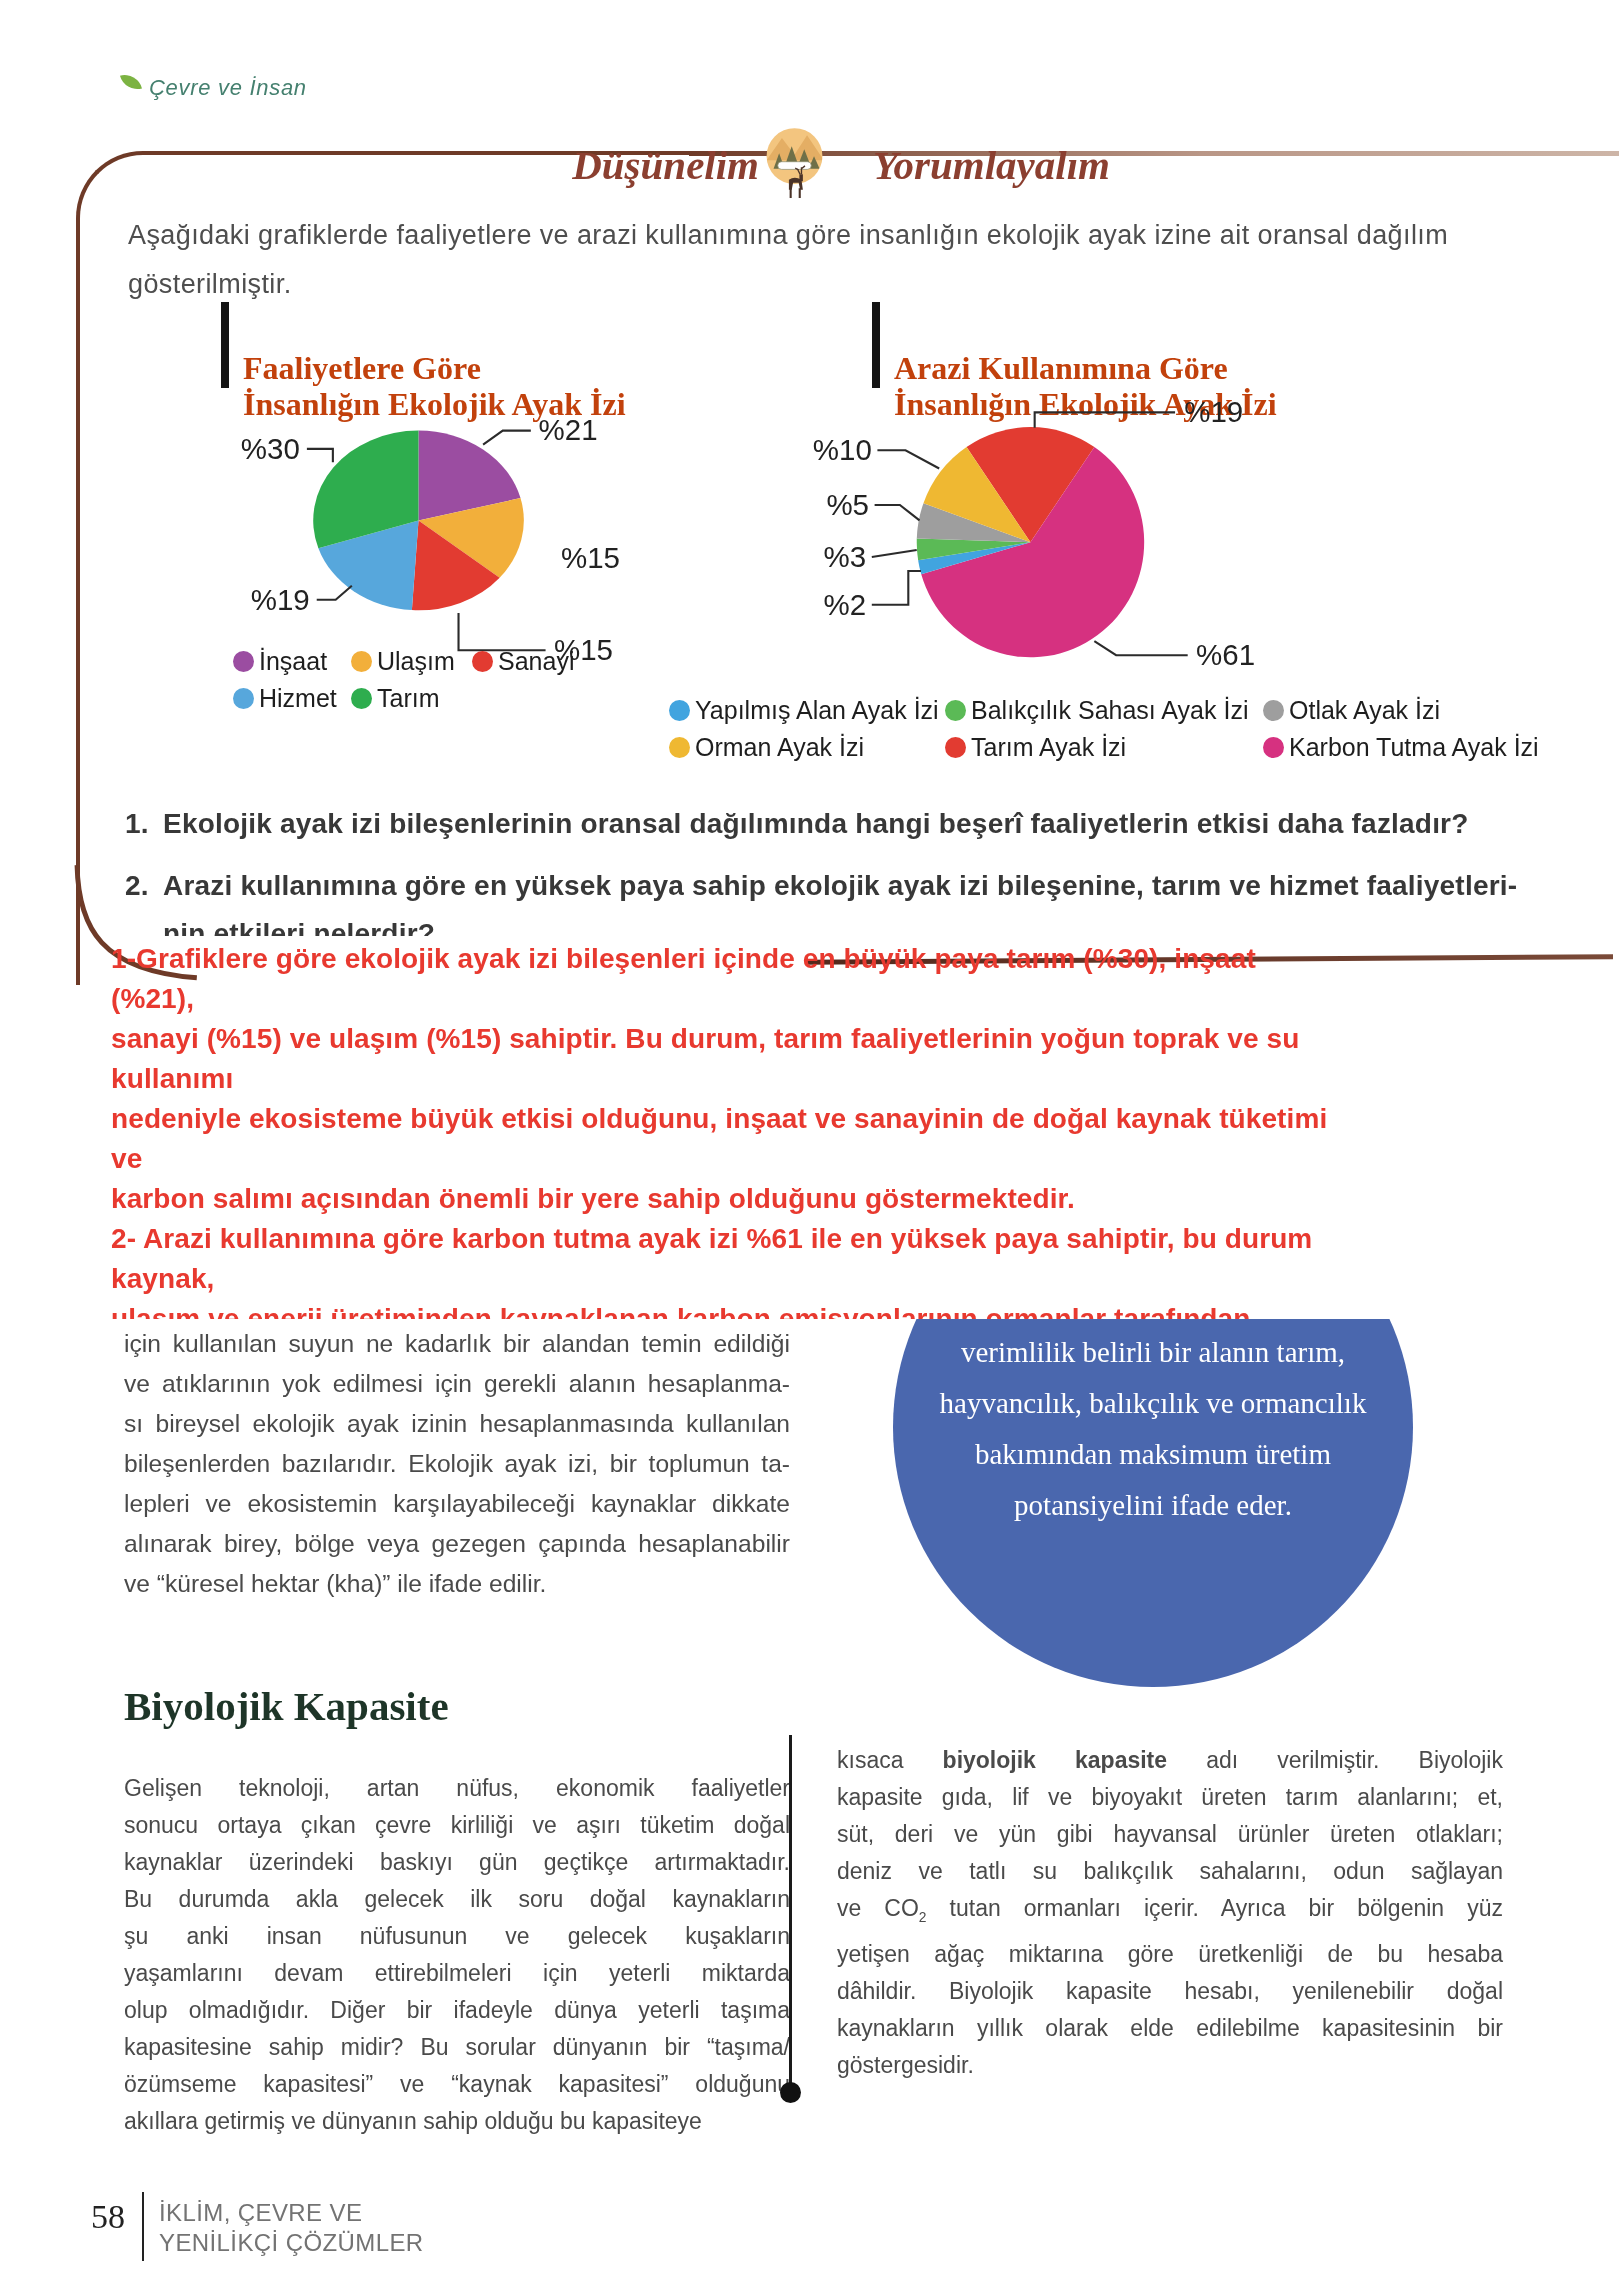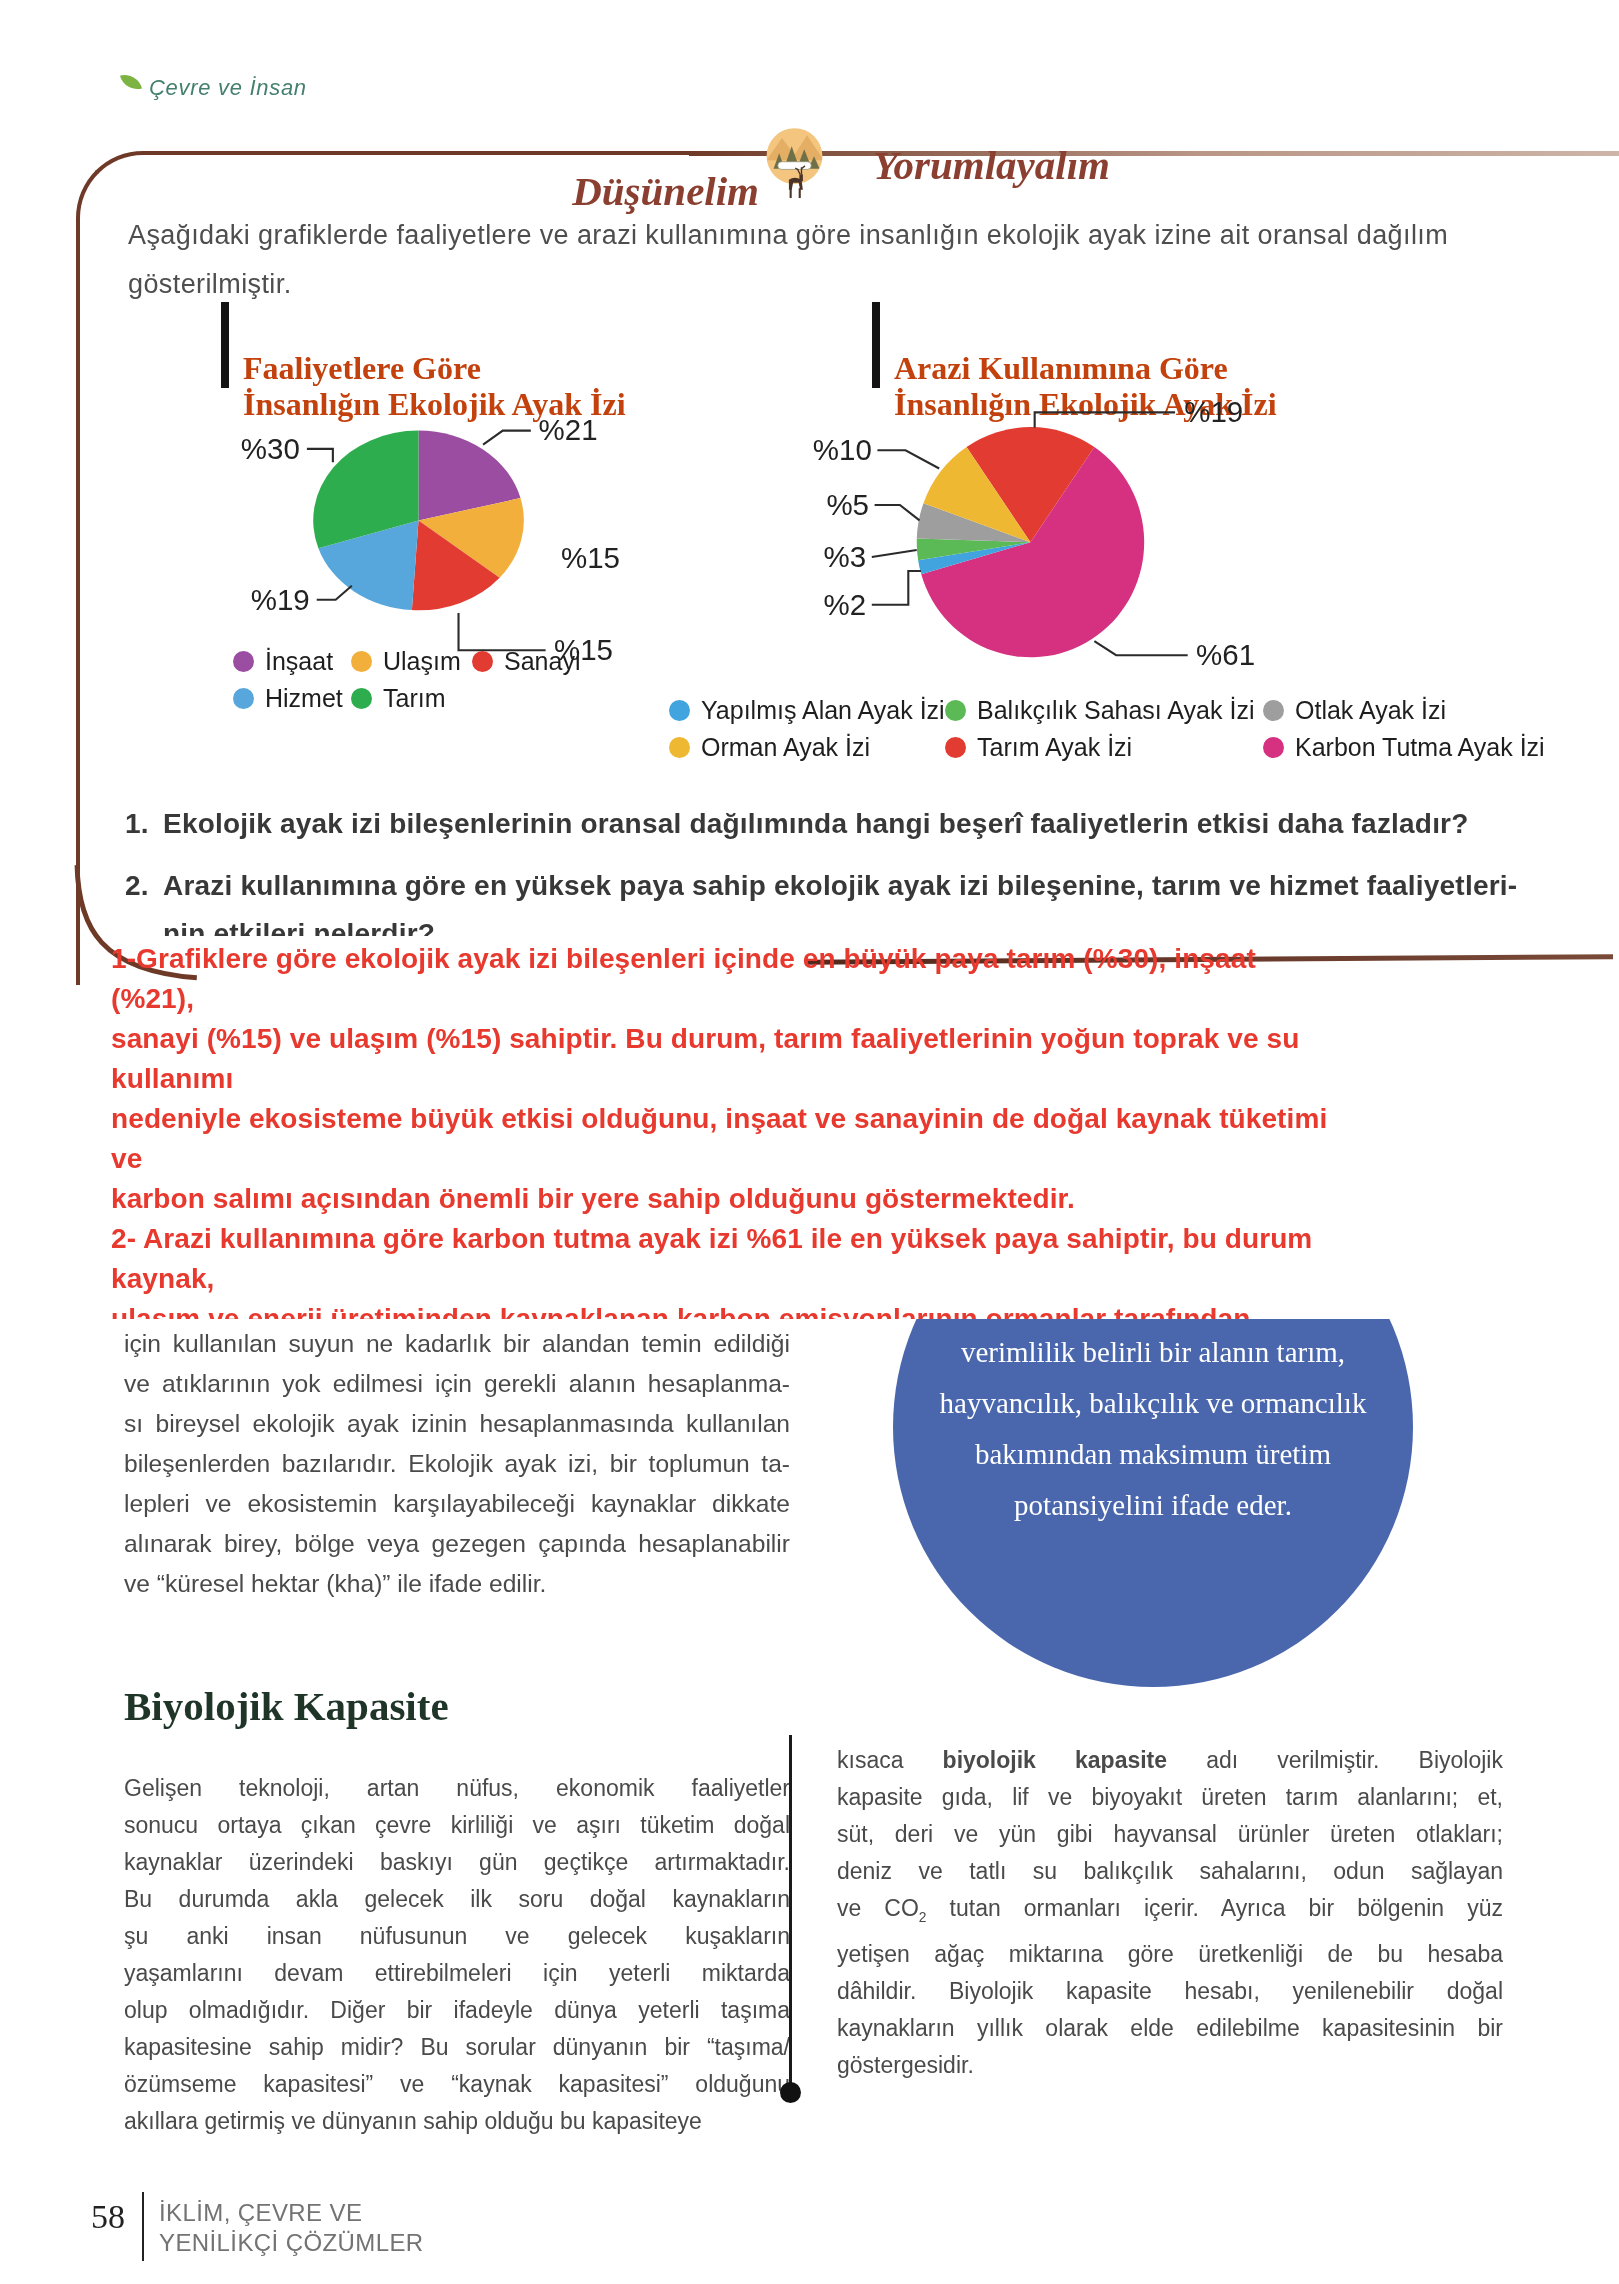--- a/index.html
+++ b/index.html
@@ -11,21 +11,21 @@
   #eyebrow{left:149px;top:75px;font-style:italic;font-size:22px;color:#45806F;letter-spacing:0.7px;}
   #leaf{left:122px;top:73px;width:18.3px;height:18.3px;background:#7CB342;
         border-radius:0 100% 0 100%;transform:rotate(-15deg);}
   #box-frame{left:76px;top:151px;width:1518px;height:830px;
         border-left:4.9px solid #6E3A27;border-top:4.9px solid #6E3A27;
         border-radius:67px 0 0 0;z-index:0;}
   #top-fade{left:689px;top:151px;width:931px;height:4.9px;z-index:0;
         background:linear-gradient(to right,#6E3A27,#B99686 55%,#CDB5A7);}
   #script-left{left:450px;top:141px;width:309px;text-align:right;z-index:2;
         font-family:"Liberation Serif",serif;font-style:italic;font-weight:700;
-        font-size:41px;color:#8B3F30;margin-top:26px;}
+        font-size:41px;color:#8B3F30;}
   #script-right{left:837px;top:141px;width:394px;z-index:2;
         font-family:"Liberation Serif",serif;font-style:italic;font-weight:700;
         font-size:41px;color:#8B3F30;margin-left:36px;}
   #emblem{left:761px;top:125px;z-index:2;}
 
   #intro{left:128px;top:211px;width:1392px;font-size:27px;line-height:49px;
         color:#4E4E4E;letter-spacing:0.4px;}
 
   
   .ctitle-bar{width:8.4px;height:86px;background:#141414;}
@@ -34,21 +34,21 @@
   #bar-l{left:221px;top:302px;} #title-l{left:243px;top:307px;}
   #bar-r{left:872px;top:302px;} #title-r{left:894px;top:307px;}
 
   svg text.pct{font-family:"Liberation Sans",sans-serif;font-size:42px;fill:#222;font-weight:500;}
   svg polyline{fill:none;stroke:#2B2B2B;stroke-width:3;}
 
   
   .legend{display:grid;row-gap:8.4px;z-index:2;}
   #legend-0{left:233px;top:647px;grid-template-columns:118px 121px auto;}
   #legend-1{left:669px;top:696px;grid-template-columns:276px 318px auto;}
-  .li{display:flex;align-items:center;gap:11px;font-size:25px;color:#1E1E1E;}
+  .li{display:flex;align-items:center;gap:5px;font-size:25px;color:#1E1E1E;}
   .dot{width:21px;height:21px;border-radius:50%;flex:0 0 auto;}
 
   
   .q{font-weight:700;color:#383838;font-size:28px;line-height:34px;letter-spacing:0.2px;}
   #q1{left:125px;top:807px;width:1448px;}
   #q2{left:125px;top:869px;width:1448px;}
   #q2b{left:163px;top:917px;width:1406px;}
   .qnum{display:inline-block;width:38px;}
 
   

